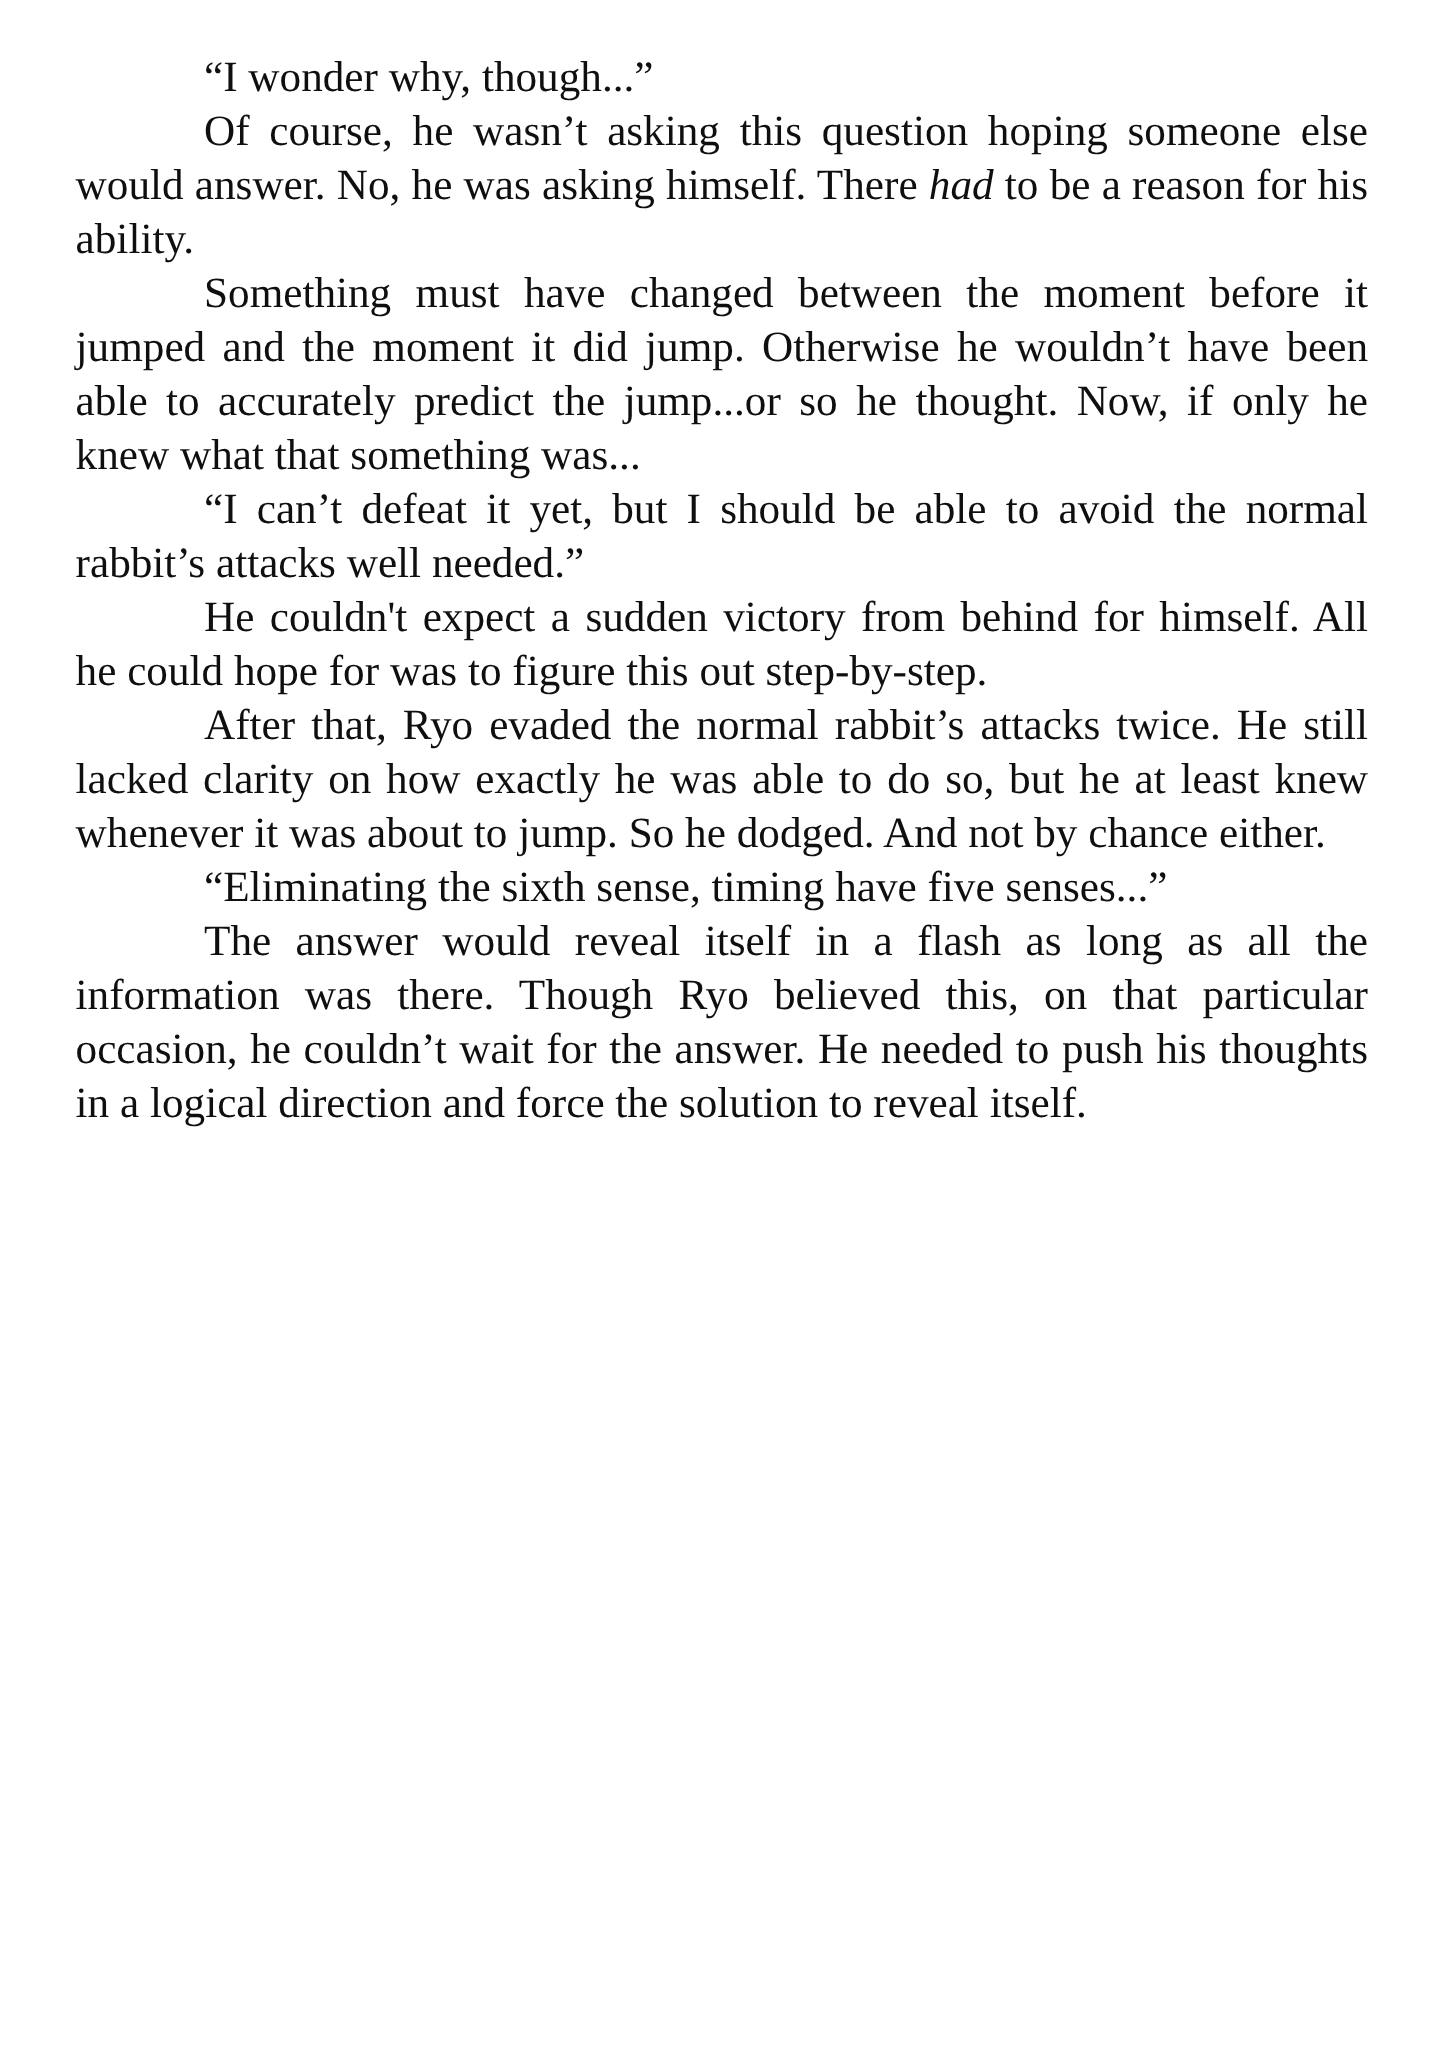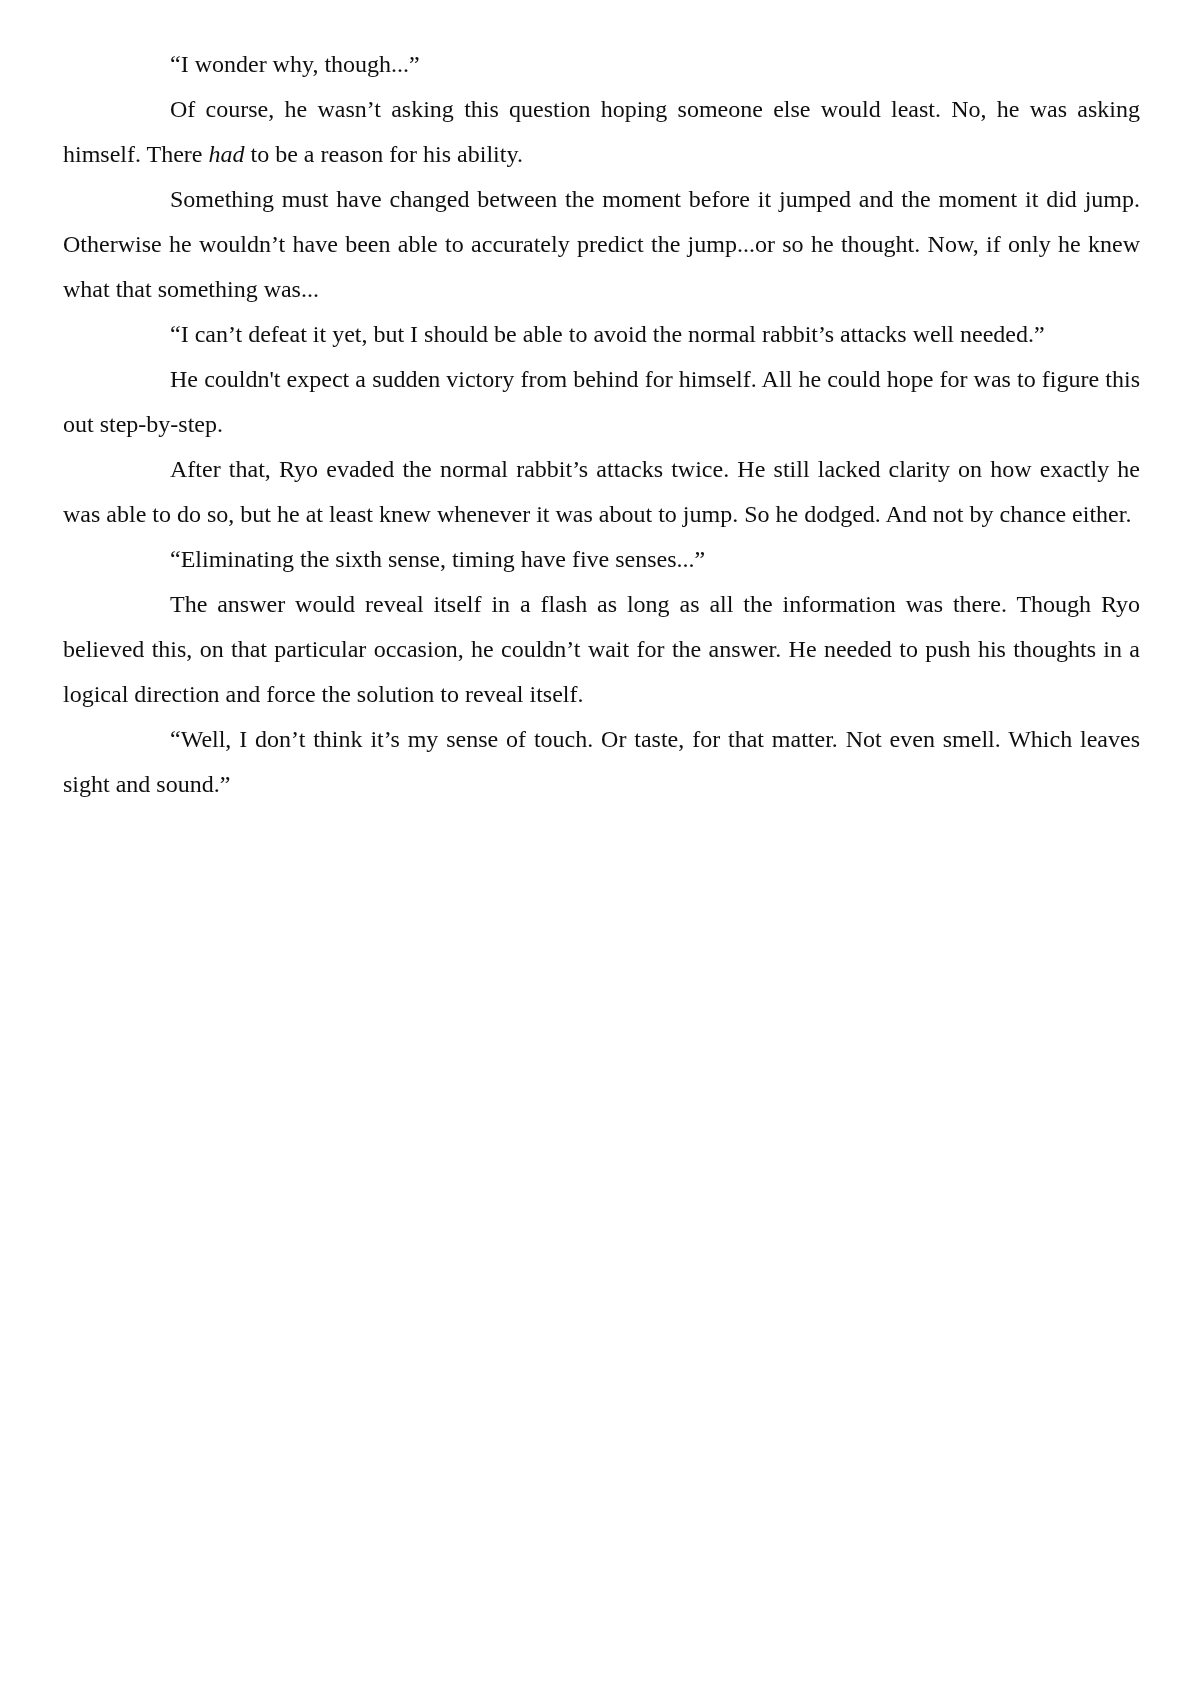--- a/index.html
+++ b/index.html
@@ -13,43 +13,42 @@
     height: 1706px;
     background: #ffffff;
     overflow: hidden;
   }
   .text-block {
     position: absolute;
     left: 63px;
     top: 42px;
     width: 1077px;
     font-family: "Liberation Serif", "DejaVu Serif", serif;
-    font-size: 24px;
+    font-size: 36px;
     line-height: 45px;
     color: #0f0f0f;
     text-align: justify;
     letter-spacing: 0;
   }
   .para {
     margin: 0;
     padding: 0;
     text-indent: 107px;
   }
   .seg-italic {
     font-style: italic;
   }
 </style>
 </head>
 <body>
 
 <div class="page">
   <div class="text-block" style="color: rgb(15, 15, 15);">
       <p class="para"><span>“I wonder why, though...”</span></p>
-      <p class="para"><span>Of course, he wasn’t asking this question hoping someone else would least. No, he was asking himself. There </span><span class="seg-italic">had</span><span> to be a reason for his ability.</span></p>
+      <p class="para"><span>Of course, he wasn’t asking this question hoping someone else would answer. No, he was asking himself. There </span><span class="seg-italic">had</span><span> to be a reason for his ability.</span></p>
       <p class="para"><span>Something must have changed between the moment before it jumped and the moment it did jump. Otherwise he wouldn’t have been able to accurately predict the jump...or so he thought. Now, if only he knew what that something was...</span></p>
       <p class="para"><span>“I can’t defeat it yet, but I should be able to avoid the normal rabbit’s attacks well needed.”</span></p>
       <p class="para"><span>He couldn't expect a sudden victory from behind for himself. All he could hope for was to figure this out step-by-step.</span></p>
       <p class="para"><span>After that, Ryo evaded the normal rabbit’s attacks twice. He still lacked clarity on how exactly he was able to do so, but he at least knew whenever it was about to jump. So he dodged. And not by chance either.</span></p>
       <p class="para"><span>“Eliminating the sixth sense, timing have five senses...”</span></p>
       <p class="para"><span>The answer would reveal itself in a flash as long as all the information was there. Though Ryo believed this, on that particular occasion, he couldn’t wait for the answer. He needed to push his thoughts in a logical direction and force the solution to reveal itself.</span></p>
-      <p class="para"><span>“Well, I don’t think it’s my sense of touch. Or taste, for that matter. Not even smell. Which leaves sight and sound.”</span></p>
     </div>
 </div>
 
 </body></html>

